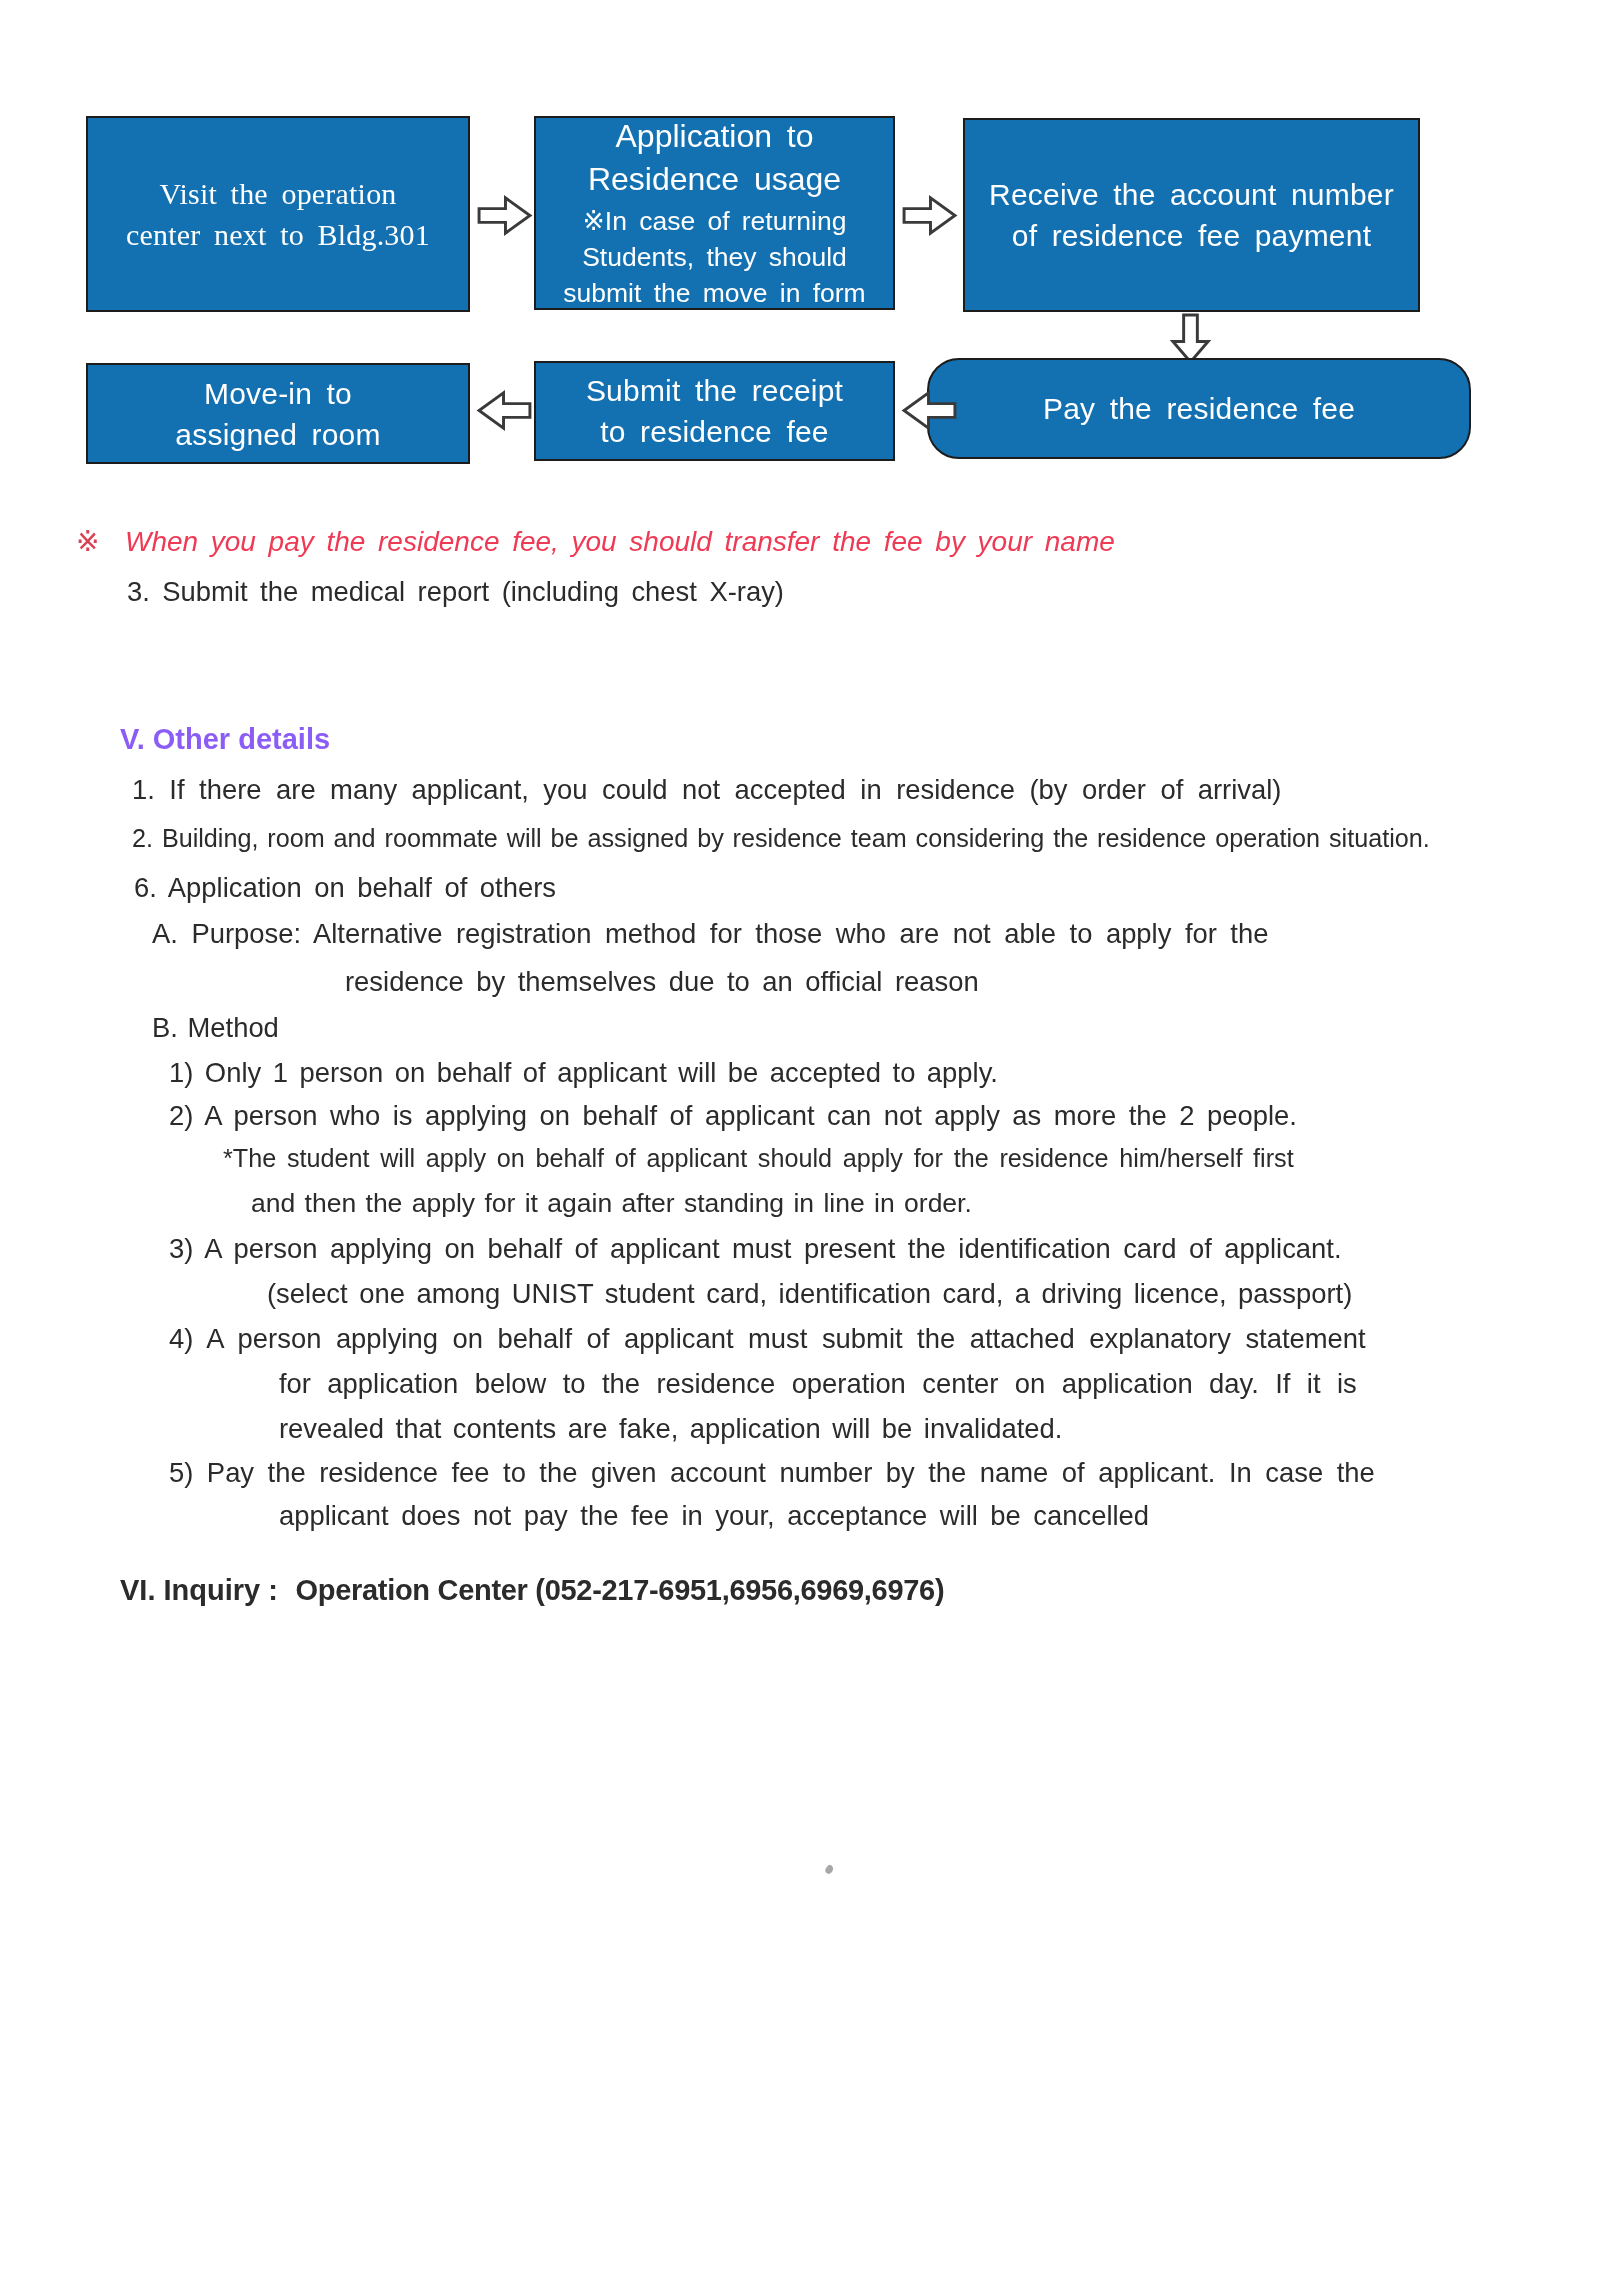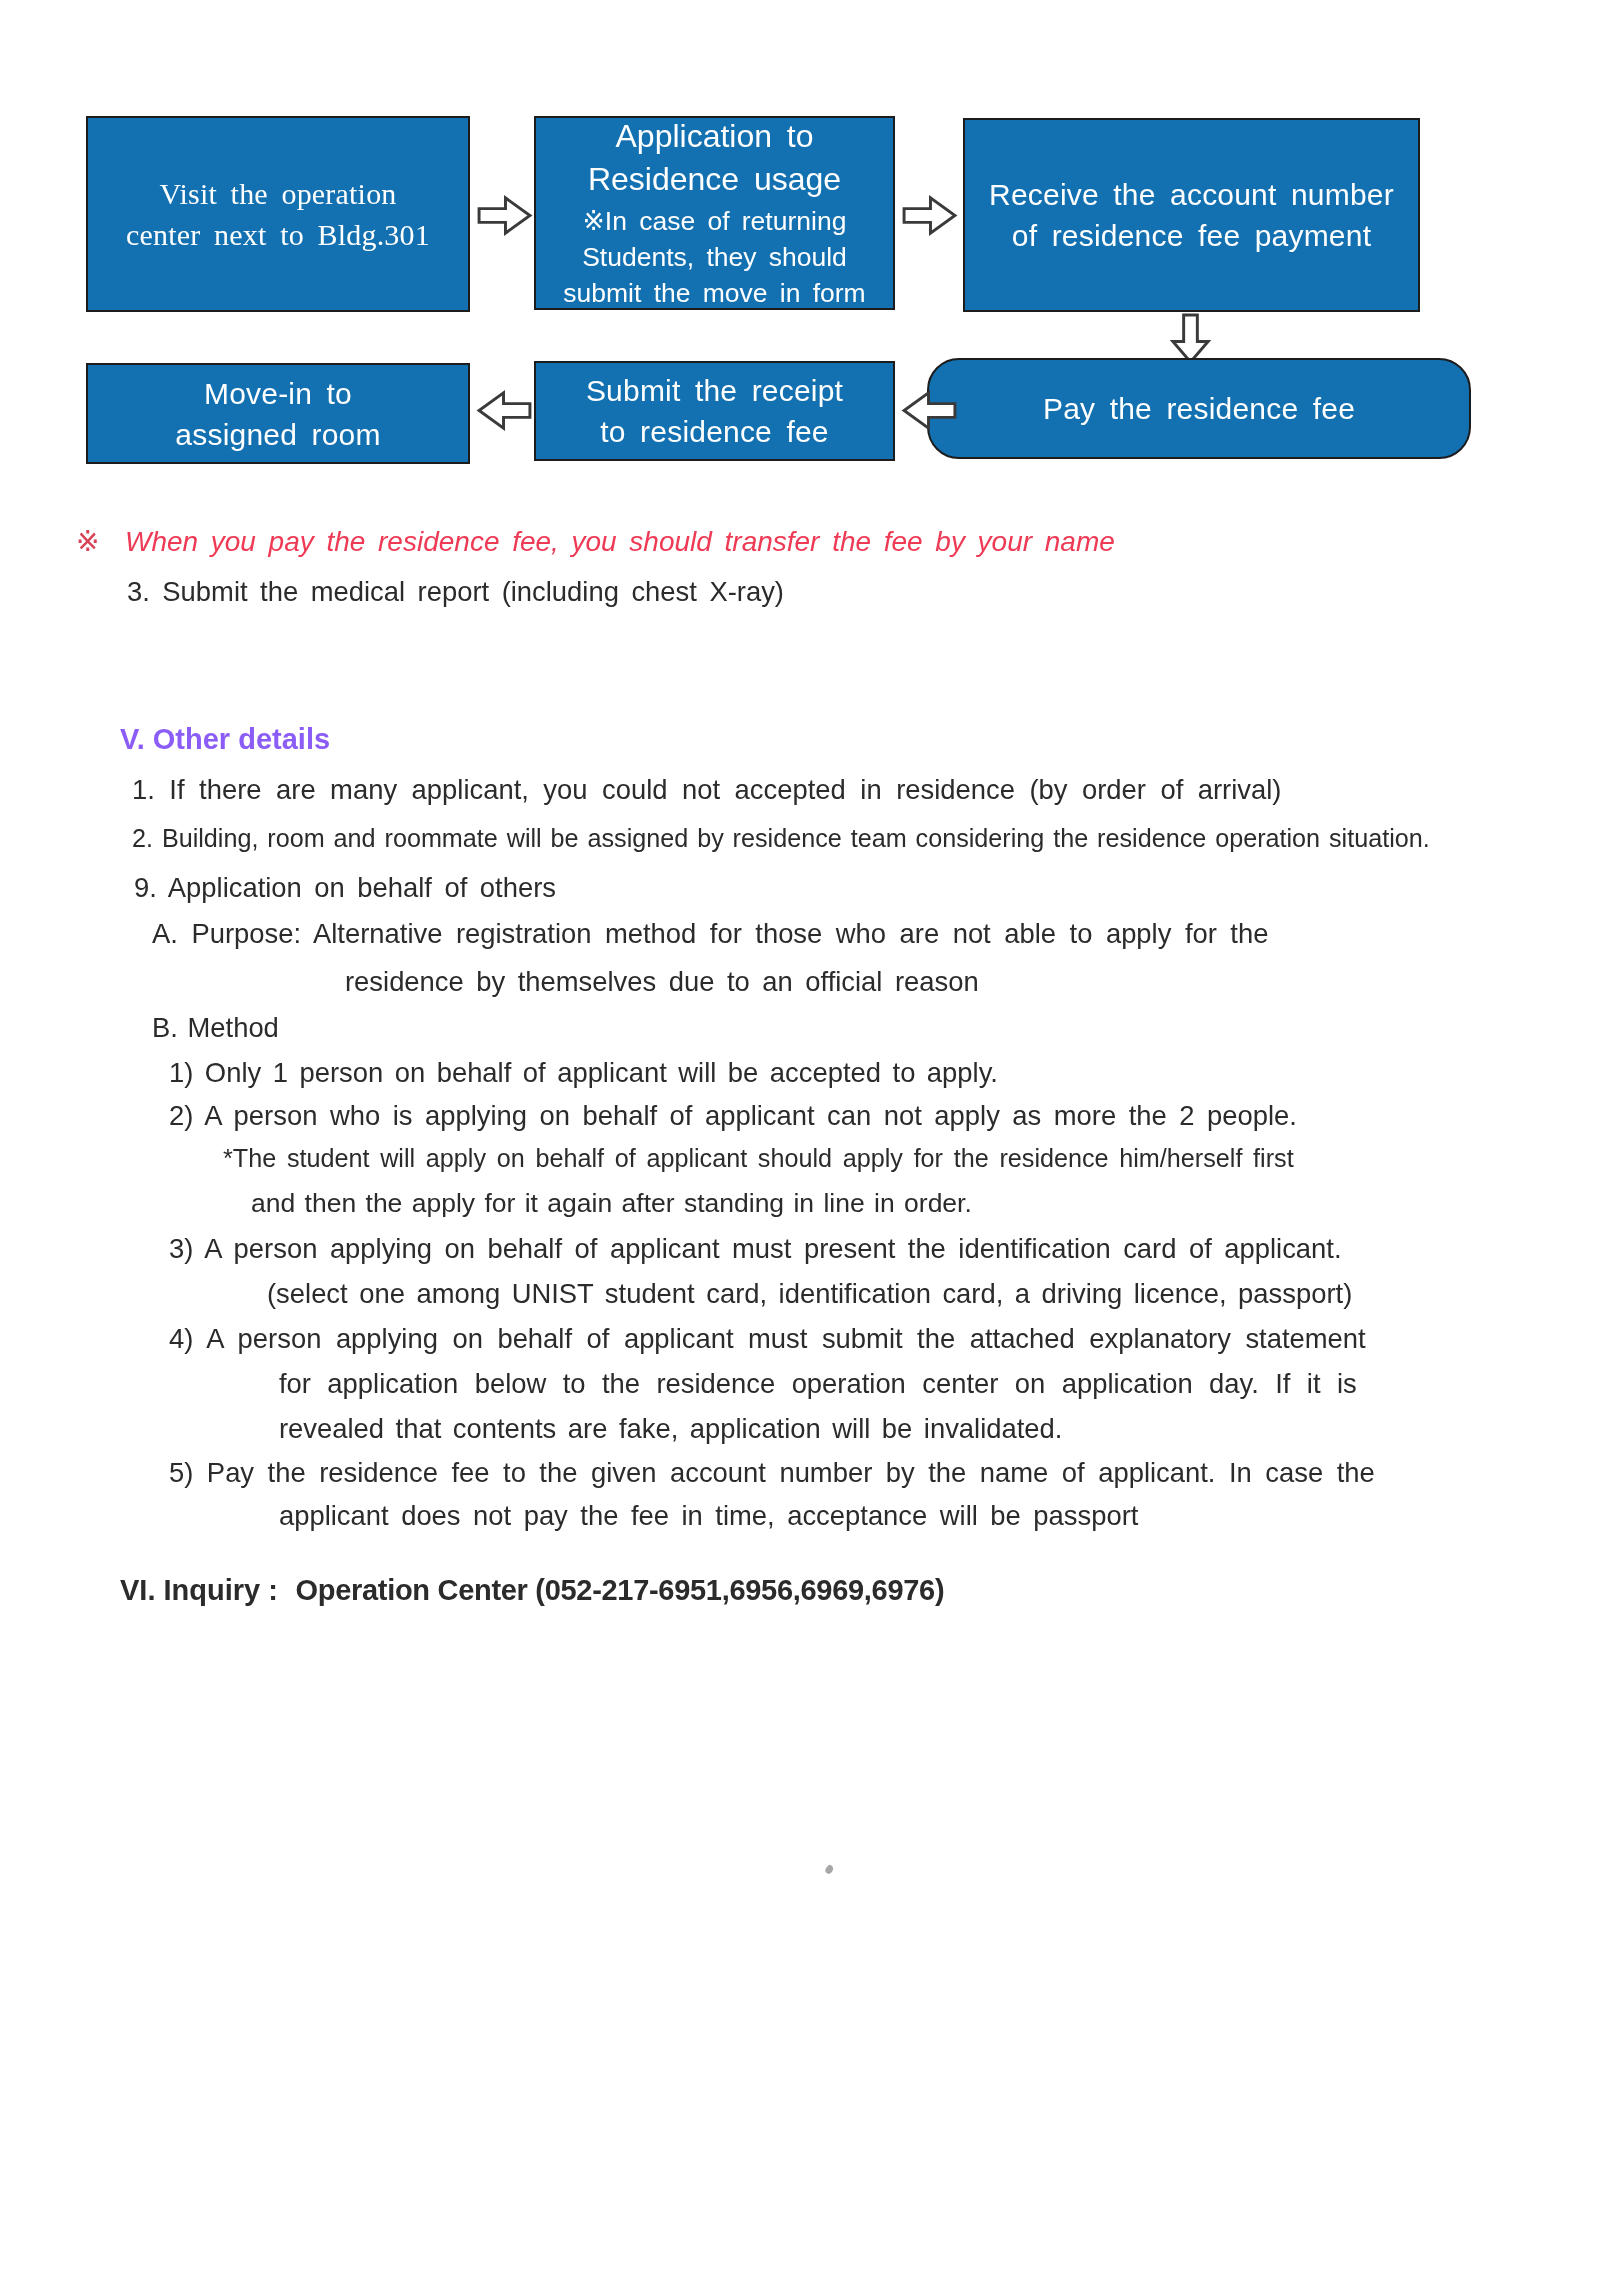--- a/index.html
+++ b/index.html
@@ -155,37 +155,37 @@
   <div class="red-note" style="left:76px; top:525px;">
     <span class="marker">※</span><span class="note-text">When you pay the residence fee, you should transfer the fee by your name</span>
   </div>
 
   <div class="line ws5" style="left:127px; top:576px;">3. Submit the medical report (including chest X-ray)</div>
 
   <div class="heading" style="left:120px; top:723px;">V. Other details</div>
 
   <div class="line ws7" style="left:132px; top:774px;">1. If there are many applicant, you could not accepted in residence (by order of arrival)</div>
   <div class="line ws2 condensed" style="left:132px; top:823px; font-size:26.5px;">2. Building, room and roommate will be assigned by residence team considering the residence operation situation.</div>
-  <div class="line ws5" style="left:134px; top:872px;">9. Application on behalf of others</div>
+  <div class="line ws5" style="left:134px; top:872px;">6. Application on behalf of others</div>
 
   <div class="line ws5" style="left:345px; top:966px;">residence by themselves due to an official reason</div>
   <div class="line ws6" style="left:152px; top:918px;">A. Purpose: Alternative registration method for those who are not able to apply for the</div>
   <div class="line ws2" style="left:152px; top:1012px;">B. Method</div>
 
   <div class="line ws4" style="left:169px; top:1057px;">1) Only 1 person on behalf of applicant will be accepted to apply.</div>
   <div class="line ws5" style="left:169px; top:1100px;">2) A person who is applying on behalf of applicant can not apply as more the 2 people.</div>
   <div class="line ws4 condensed" style="left:223px; top:1143px; font-size:26.5px;">*The student will apply on behalf of applicant should apply for the residence him/herself first</div>
   <div class="line ws2" style="left:251px; top:1188px; font-size:26.5px;">and then the apply for it again after standing in line in order.</div>
   <div class="line ws5" style="left:169px; top:1233px;">3) A person applying on behalf of applicant must present the identification card of applicant.</div>
   <div class="line ws4" style="left:267px; top:1278px;">(select one among UNIST student card, identification card, a driving licence, passport)</div>
   <div class="line ws7" style="left:169px; top:1323px;">4) A person applying on behalf of applicant must submit the attached explanatory statement</div>
   <div class="line ws9" style="left:279px; top:1368px;">for application below to the residence operation center on application day. If it is</div>
   <div class="line ws4" style="left:279px; top:1413px;">revealed that contents are fake, application will be invalidated.</div>
   <div class="line ws6" style="left:169px; top:1457px;">5) Pay the residence fee to the given account number by the name of applicant. In case the</div>
-  <div class="line ws5" style="left:279px; top:1500px;">applicant does not pay the fee in time, acceptance will be passport</div>
+  <div class="line ws5" style="left:279px; top:1500px;">applicant does not pay the fee in your, acceptance will be cancelled</div>
 
   <div class="line" style="left:120px; top:1574px; font-size:29px;">
     <span class="inquiry-label">VI. Inquiry :</span><span class="inquiry-value">Operation Center (052-217-6951,6956,6969,6976)</span>
   </div>
 
   <div class="artifact" style="left:826px; top:1865px;"></div>
 
 </div>
 
 

